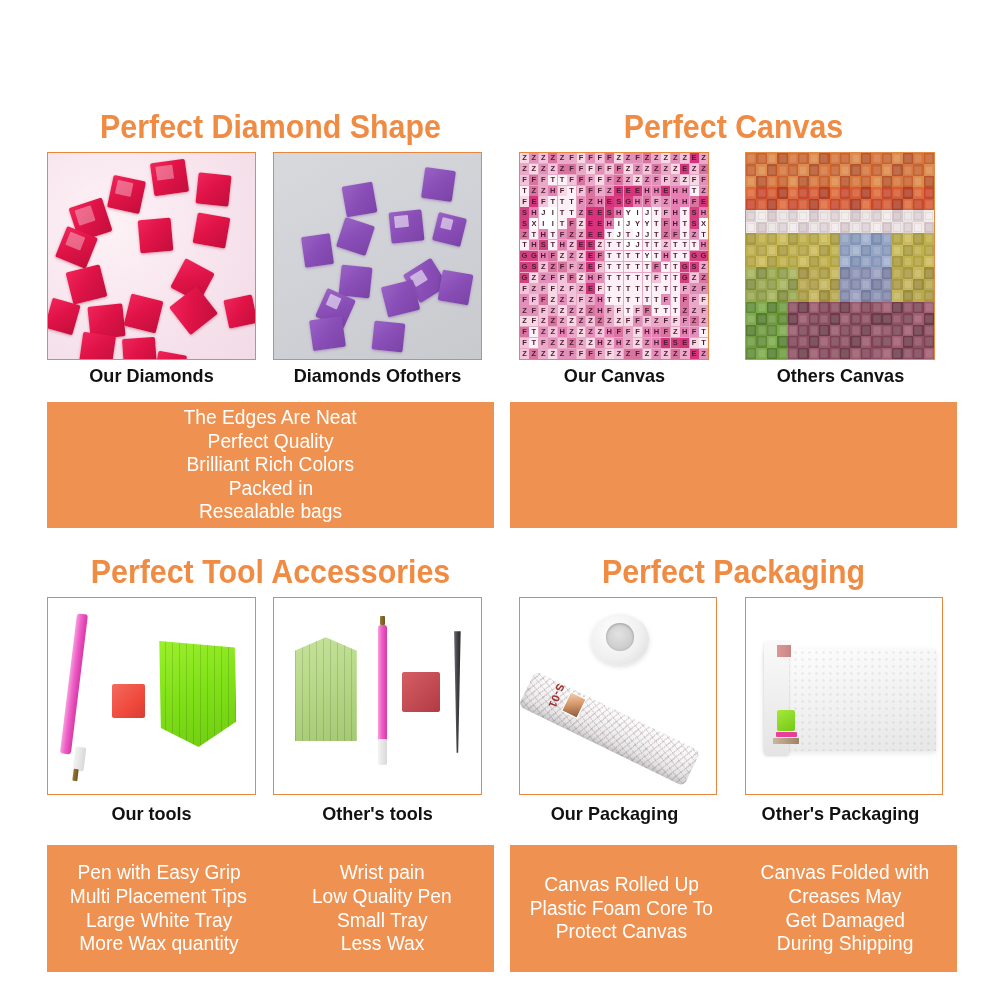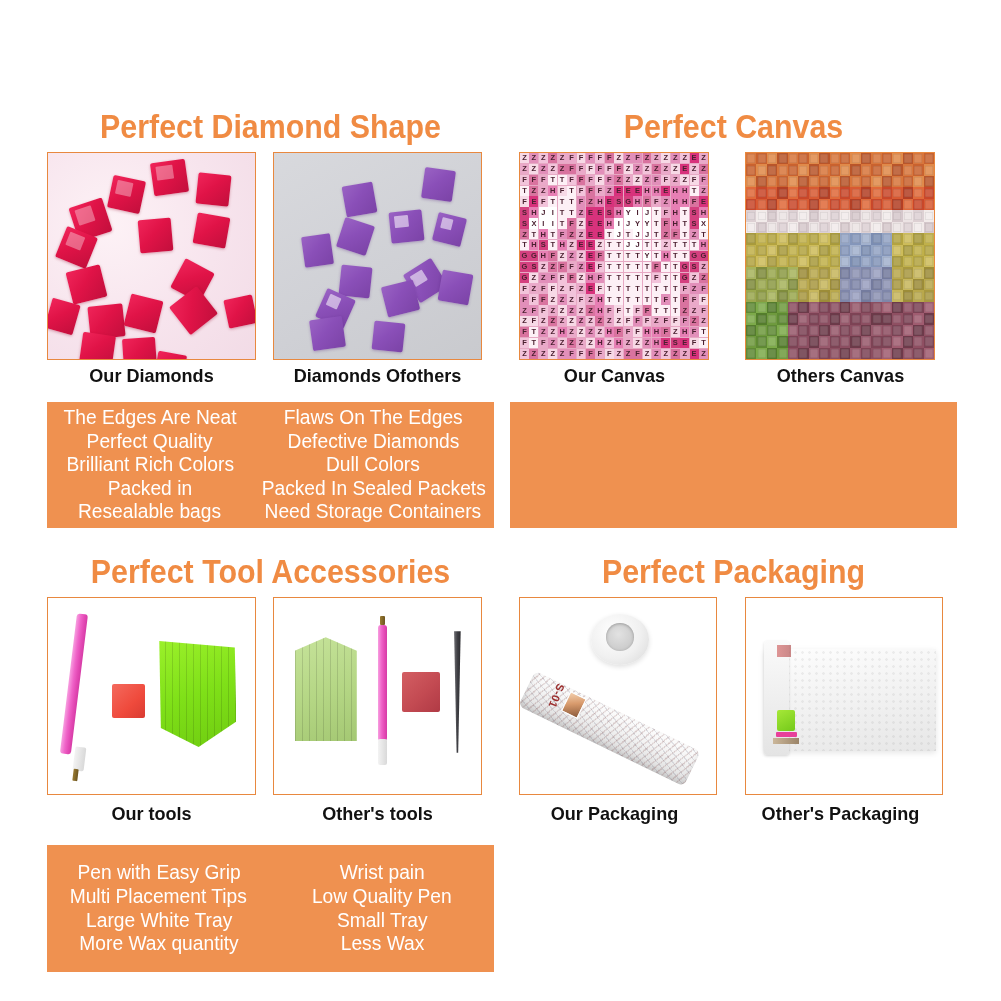--- a/index.html
+++ b/index.html
@@ -1007,27 +1007,20 @@
 
   <div class="textbox" style="left:47px; top:402px; width:447px; height:126px;">
     <div class="tb-cols">
       <div class="tb-col">
         <span>The Edges Are Neat</span>
         <span>Perfect Quality</span>
         <span>Brilliant Rich Colors</span>
         <span>Packed in</span>
         <span>Resealable bags</span>
       </div>
-      <div class="tb-col">
-        <span>Flaws On The Edges</span>
-        <span>Defective Diamonds</span>
-        <span>Dull Colors</span>
-        <span>Packed In Sealed Packets</span>
-        <span>Need Storage Containers</span>
-      </div>
     </div>
   </div>
 
   <div class="textbox" style="left:510px; top:402px; width:447px; height:126px;">
     <div class="tb-cols">
     </div>
   </div>
 
   <div class="panel" style="left:47px; top:597px; width:209px; height:198px;">
     <div class="panel-inner">
@@ -1109,14 +1102,29 @@
       </div>
       <div class="tb-col">
         <span>Wrist pain</span>
         <span>Low Quality Pen</span>
         <span>Small Tray</span>
         <span>Less Wax</span>
       </div>
     </div>
   </div>
 
+  <div class="textbox" style="left:510px; top:845px; width:447px; height:127px;">
+    <div class="tb-cols">
+      <div class="tb-col">
+        <span>Canvas Rolled Up</span>
+        <span>Plastic Foam Core To</span>
+        <span>Protect Canvas</span>
+      </div>
+      <div class="tb-col">
+        <span>Canvas Folded with</span>
+        <span>Creases May</span>
+        <span>Get Damaged</span>
+        <span>During Shipping</span>
+      </div>
+    </div>
+  </div>
 
 </div>
 
 </body></html>

